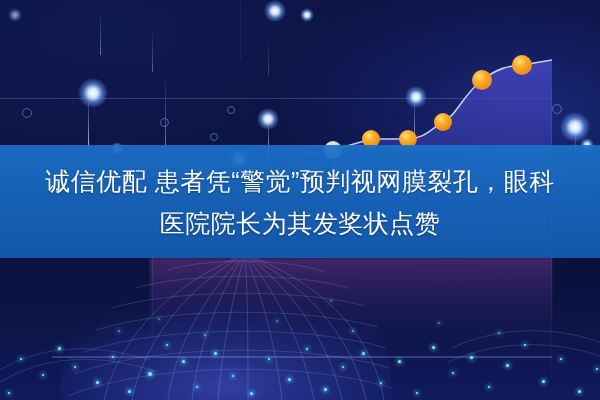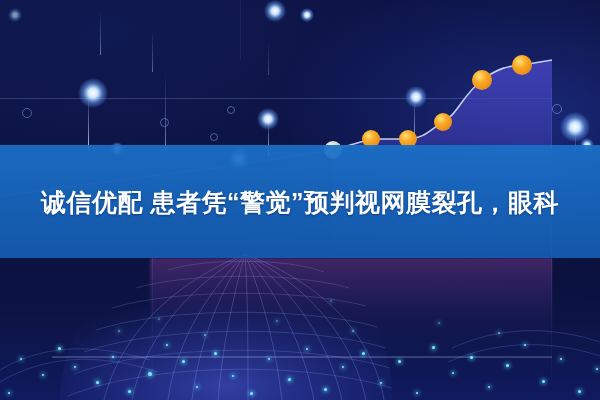--- a/index.html
+++ b/index.html
@@ -83,21 +83,21 @@
   }
   .banner-inner{
     position:absolute;inset:0;
     display:flex;flex-direction:column;
     align-items:center;justify-content:center;
     gap:2px;
   }
   .headline{
     color:#ffffff;
     font-size:25px;
-    font-weight:bold;
+    font-weight:normal;
     letter-spacing:.5px;
     line-height:40px;
     white-space:nowrap;
     text-shadow:0 1px 2px rgba(0,20,60,.45);
   }
 </style>
 </head>
 <body>
 
 <div id="stage">
@@ -264,16 +264,17 @@
   <div class="particle" style="left:276px;top:320px;width:2px;height:2px;opacity:.5;"></div>
   <div class="particle" style="left:438px;top:322px;width:2px;height:2px;opacity:.5;"></div>
   <div class="particle" style="left:158px;top:318px;width:2px;height:2px;opacity:.45;"></div>
   <div class="particle" style="left:596px;top:368px;width:2px;height:2px;"></div>
   <div class="particle" style="left:8px;top:392px;width:2px;height:2px;"></div>
   <div class="particle" style="left:330px;top:300px;width:2px;height:2px;opacity:.4;"></div>
 
   <div class="banner">
     <div class="banner-inner">
       <div class="headline">诚信优配 患者凭“警觉”预判视网膜裂孔，眼科</div>
+      <div class="headline">医院院长为其发奖状点赞</div>
     </div>
   </div>
 
 </div>
 
 </body></html>

